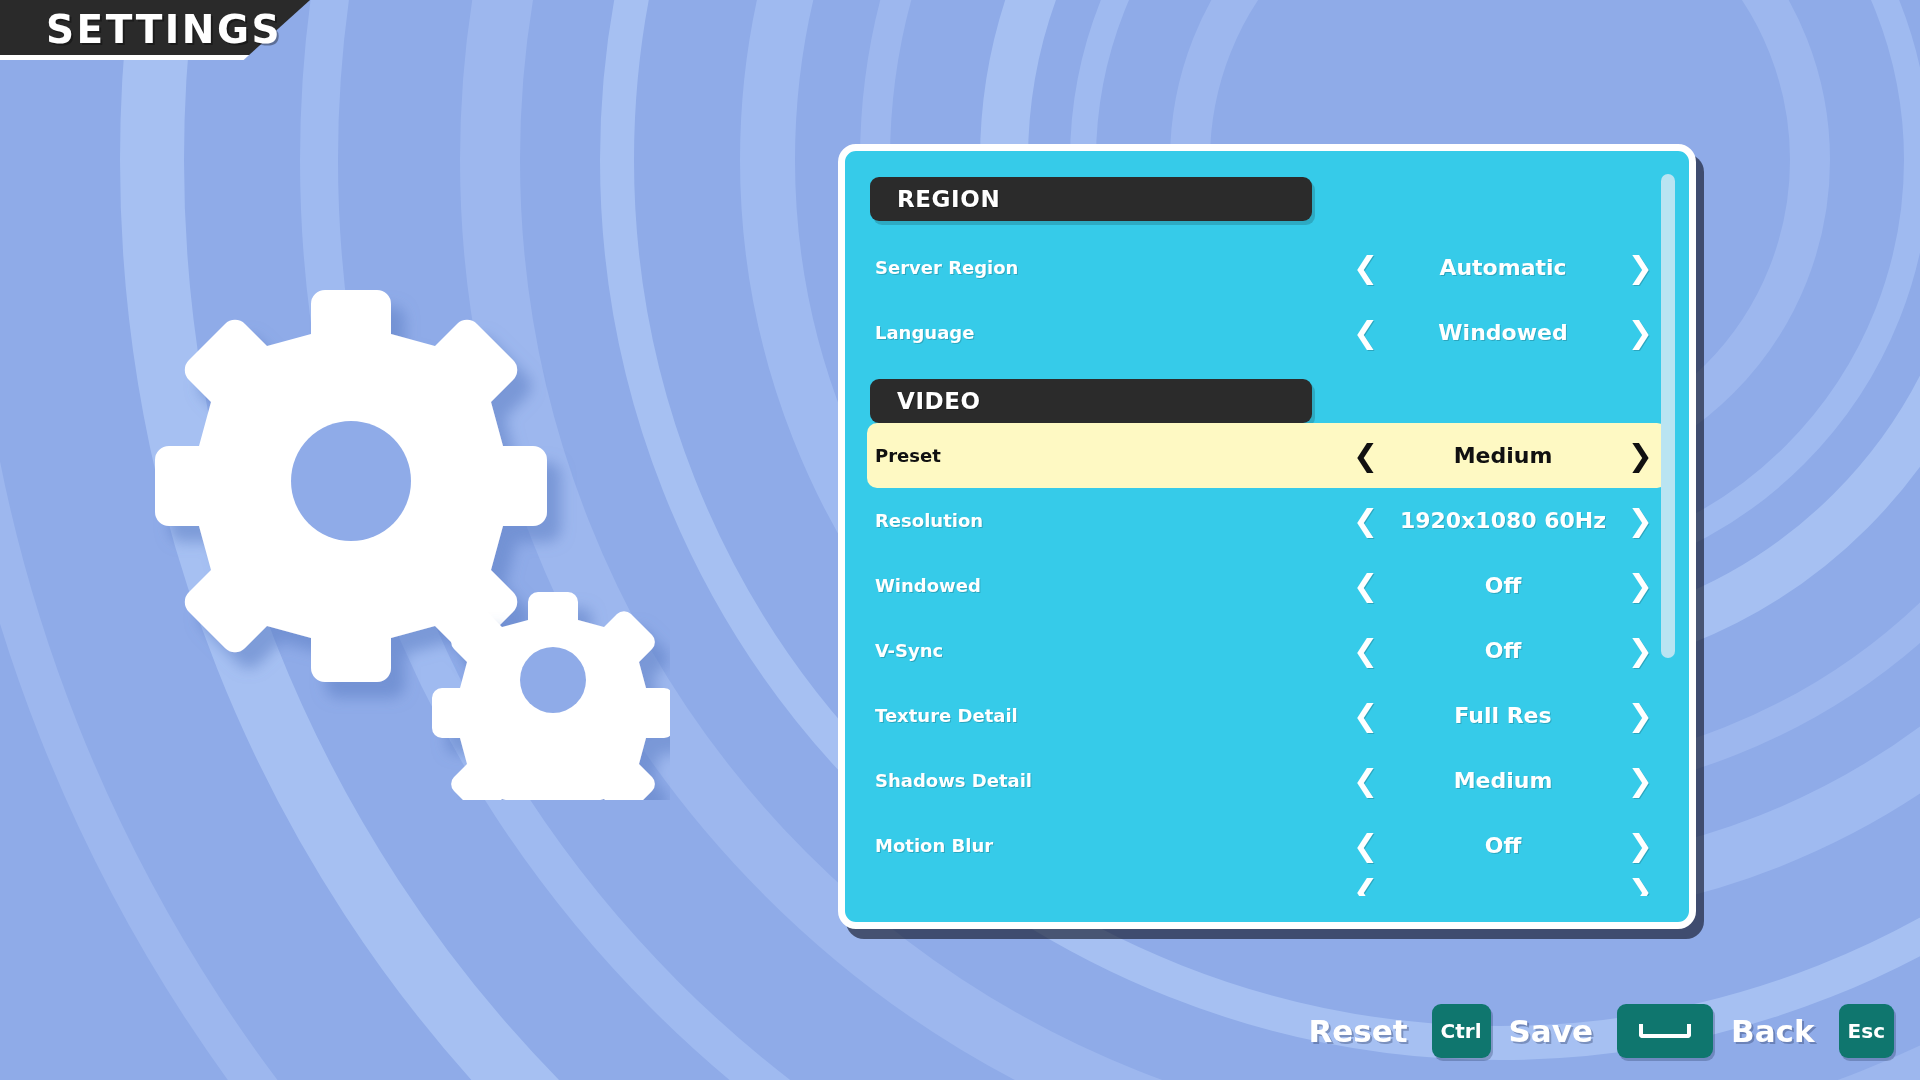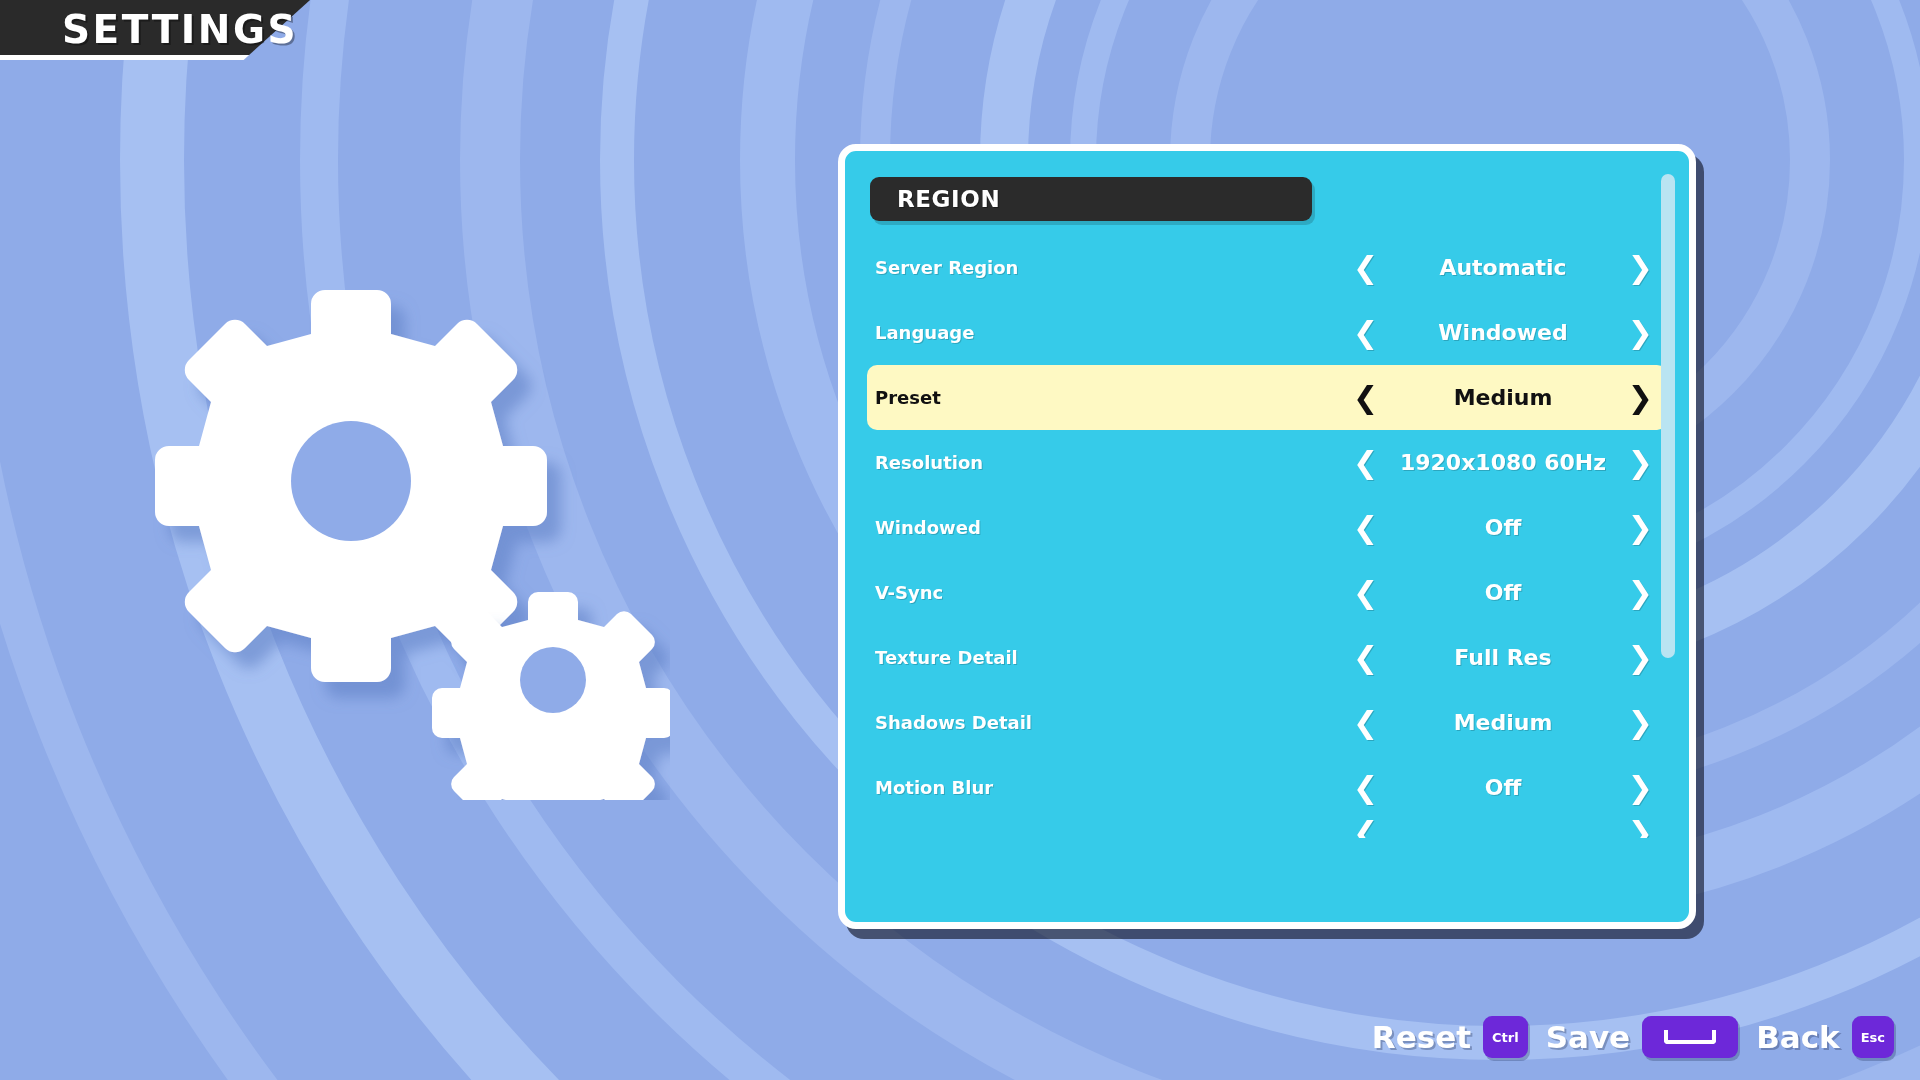--- a/index.html
+++ b/index.html
@@ -43,21 +43,21 @@
     height: 78px;
     background: #2a2a2a;
     border: 5px solid #ffffff;
     border-radius: 16px;
     -webkit-clip-path: polygon(0 0, 100% 0, 76% 100%, 0 100%);
     clip-path: polygon(0 0, 100% 0, 76% 100%, 0 100%);
     filter: drop-shadow(3px 4px 0 rgba(40,55,95,0.22));
   }
   #title-text {
     position: absolute;
-    left: 62px;
+    left: 46px;
     top: 5px;
     height: 50px;
     line-height: 50px;
     color: #ffffff;
     font-size: 39px;
     font-weight: bold;
     letter-spacing: 2.5px;
     font-family: "DejaVu Sans", sans-serif;
     text-shadow: 2px 2px 0 rgba(0,0,0,0.35);
   }
@@ -200,37 +200,37 @@
     position: absolute;
     right: 26px;
     bottom: 22px;
     display: flex;
     align-items: center;
     gap: 18px;
   }
   .action {
     display: flex;
     align-items: center;
-    gap: 12px;
+    gap: 24px;
   }
   .action-label {
     color: #ffffff;
     font-size: 31px;
     font-weight: bold;
     font-family: "DejaVu Sans", sans-serif;
     text-shadow: 2px 2px 0 rgba(40,55,95,0.35);
   }
   .key-cap {
-    background: #6d28d9;
+    background: #0f766e;
     border-radius: 9px;
     color: #ffffff;
-    font-size: 13px;
-    font-weight: bold;
-    font-family: "DejaVu Sans", sans-serif;
-    height: 42px;
+    font-size: 20px;
+    font-weight: bold;
+    font-family: "DejaVu Sans", sans-serif;
+    height: 54px;
     min-width: 42px;
     padding: 0 9px;
     display: flex;
     align-items: center;
     justify-content: center;
     box-shadow: 2px 3px 0 rgba(40,55,95,0.30);
   }
   .key-cap.wide {
     width: 96px;
     padding: 0;
@@ -318,20 +318,23 @@
           </div>
         </div>
         <div class="row">
           <span class="row-label">Language</span>
           <div class="row-control">
             <span class="arrow left">❮</span>
             <span class="row-value">Windowed</span>
             <span class="arrow right">❯</span>
           </div>
         </div>
+        <div class="section-header" style="margin-top: 14px;">
+          <span class="section-label">VIDEO</span>
+        </div>
         <div class="row selected">
           <span class="row-label">Preset</span>
           <div class="row-control">
             <span class="arrow left">❮</span>
             <span class="row-value">Medium</span>
             <span class="arrow right">❯</span>
           </div>
         </div>
         <div class="row">
           <span class="row-label">Resolution</span>

